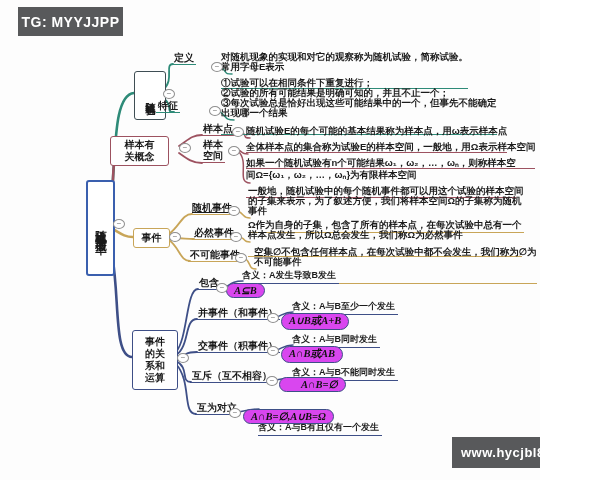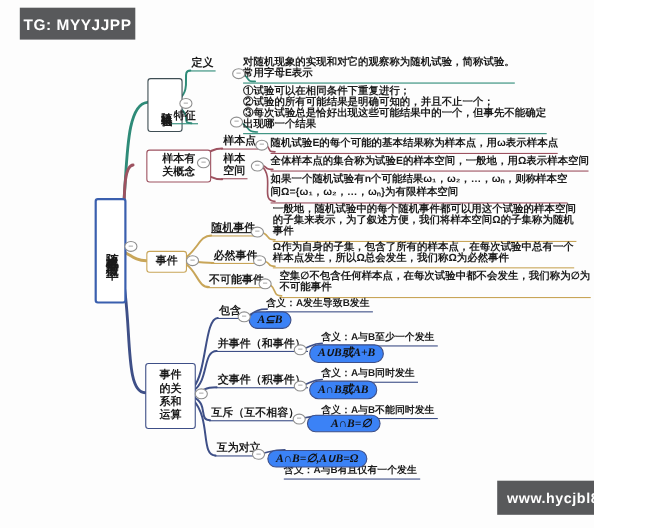--- a/index.html
+++ b/index.html
@@ -18,25 +18,25 @@
          writing-mode:vertical-rl;text-orientation:upright;z-index:2;}
   .hnode{border:1.6px solid;border-radius:3px;background:#fff;display:flex;align-items:center;
          justify-content:center;font-weight:bold;color:#1a1a1a;white-space:pre-line;
          text-align:center;z-index:2;font-size:10px;line-height:1.25;}
   .c1{border-color:#3f4e54;} .c2{border-color:#9d5260;} .c3{border-color:#c8a558;} .c4{border-color:#3e4f87;}
   .lbl{font-weight:bold;font-size:10px;line-height:1.1;color:#1a1a1a;white-space:pre-line;
        padding:0 2px 1px 2px;z-index:2;width:max-content;}
   .u1{border-bottom:1.6px solid #2e8b78;} .u2{border-bottom:1.6px solid #9d5260;}
   .u3{border-bottom:1.6px solid #c8a558;} .u4{border-bottom:1.6px solid #3e4f87;}
   .leaf{font-weight:bold;font-size:9.5px;line-height:1.06;color:#1c1c1c;white-space:pre-line;
-        padding-bottom:3px;width:max-content;z-index:1;}
+        padding-bottom:16px;width:max-content;z-index:1;}
   .lh12{line-height:1.27;}
   .meaning{font-weight:bold;font-size:9px;color:#1c1c1c;border-bottom:1.5px solid #3e4f87;
            padding:0 3px 1px 0;width:max-content;z-index:1;}
-  .formula{border:1.4px solid #3e4f87;border-radius:9px;background:#3b82f6;
+  .formula{border:1.4px solid #3e4f87;border-radius:9px;background:#d946ef;
            font-family:"Liberation Serif",serif;font-style:italic;font-weight:bold;
            font-size:10.5px;color:#111;padding:0 7px 1px 7px;width:max-content;z-index:2;}
   .cc{width:12px;height:10px;border:1px solid #8f8f8f;border-radius:50%;background:#fff;
       display:flex;align-items:center;justify-content:center;font-size:8px;line-height:1;
       color:#777;z-index:3;box-sizing:border-box;}
 </style>
 </head>
 <body>
 
 <div id="canvas">
@@ -91,21 +91,21 @@
   <div class="abs leaf u1" style="left:221px;top:52px;">对随机现象的实现和对它的观察称为随机试验，简称试验。
 常用字母E表示</div>
 
   <div class="abs lbl u1" style="left:156px;top:100px;">特征</div>
   <div class="abs cc" style="left:209px;top:106px;">−</div>
   <div class="abs leaf u1" style="left:221px;top:78px;">①试验可以在相同条件下重复进行；
 ②试验的所有可能结果是明确可知的，并且不止一个；
 ③每次试验总是恰好出现这些可能结果中的一个，但事先不能确定
 出现哪一个结果</div>
 
-  <div class="abs hnode c2" style="left:133px;top:136px;width:57px;height:28px;">样本有
+  <div class="abs hnode c2" style="left:110px;top:136px;width:57px;height:28px;">样本有
 关概念</div>
   <div class="abs cc" style="left:179px;top:143px;">−</div>
 
   <div class="abs lbl u2" style="left:201px;top:123px;">样本点</div>
   <div class="abs cc" style="left:232px;top:127px;">−</div>
   <div class="abs leaf u2" style="left:246px;top:126px;">随机试验E的每个可能的基本结果称为样本点，用ω表示样本点</div>
 
   <div class="abs lbl u2" style="left:201px;top:139px;">样本
 空间</div>
   <div class="abs cc" style="left:228px;top:146px;">−</div>

